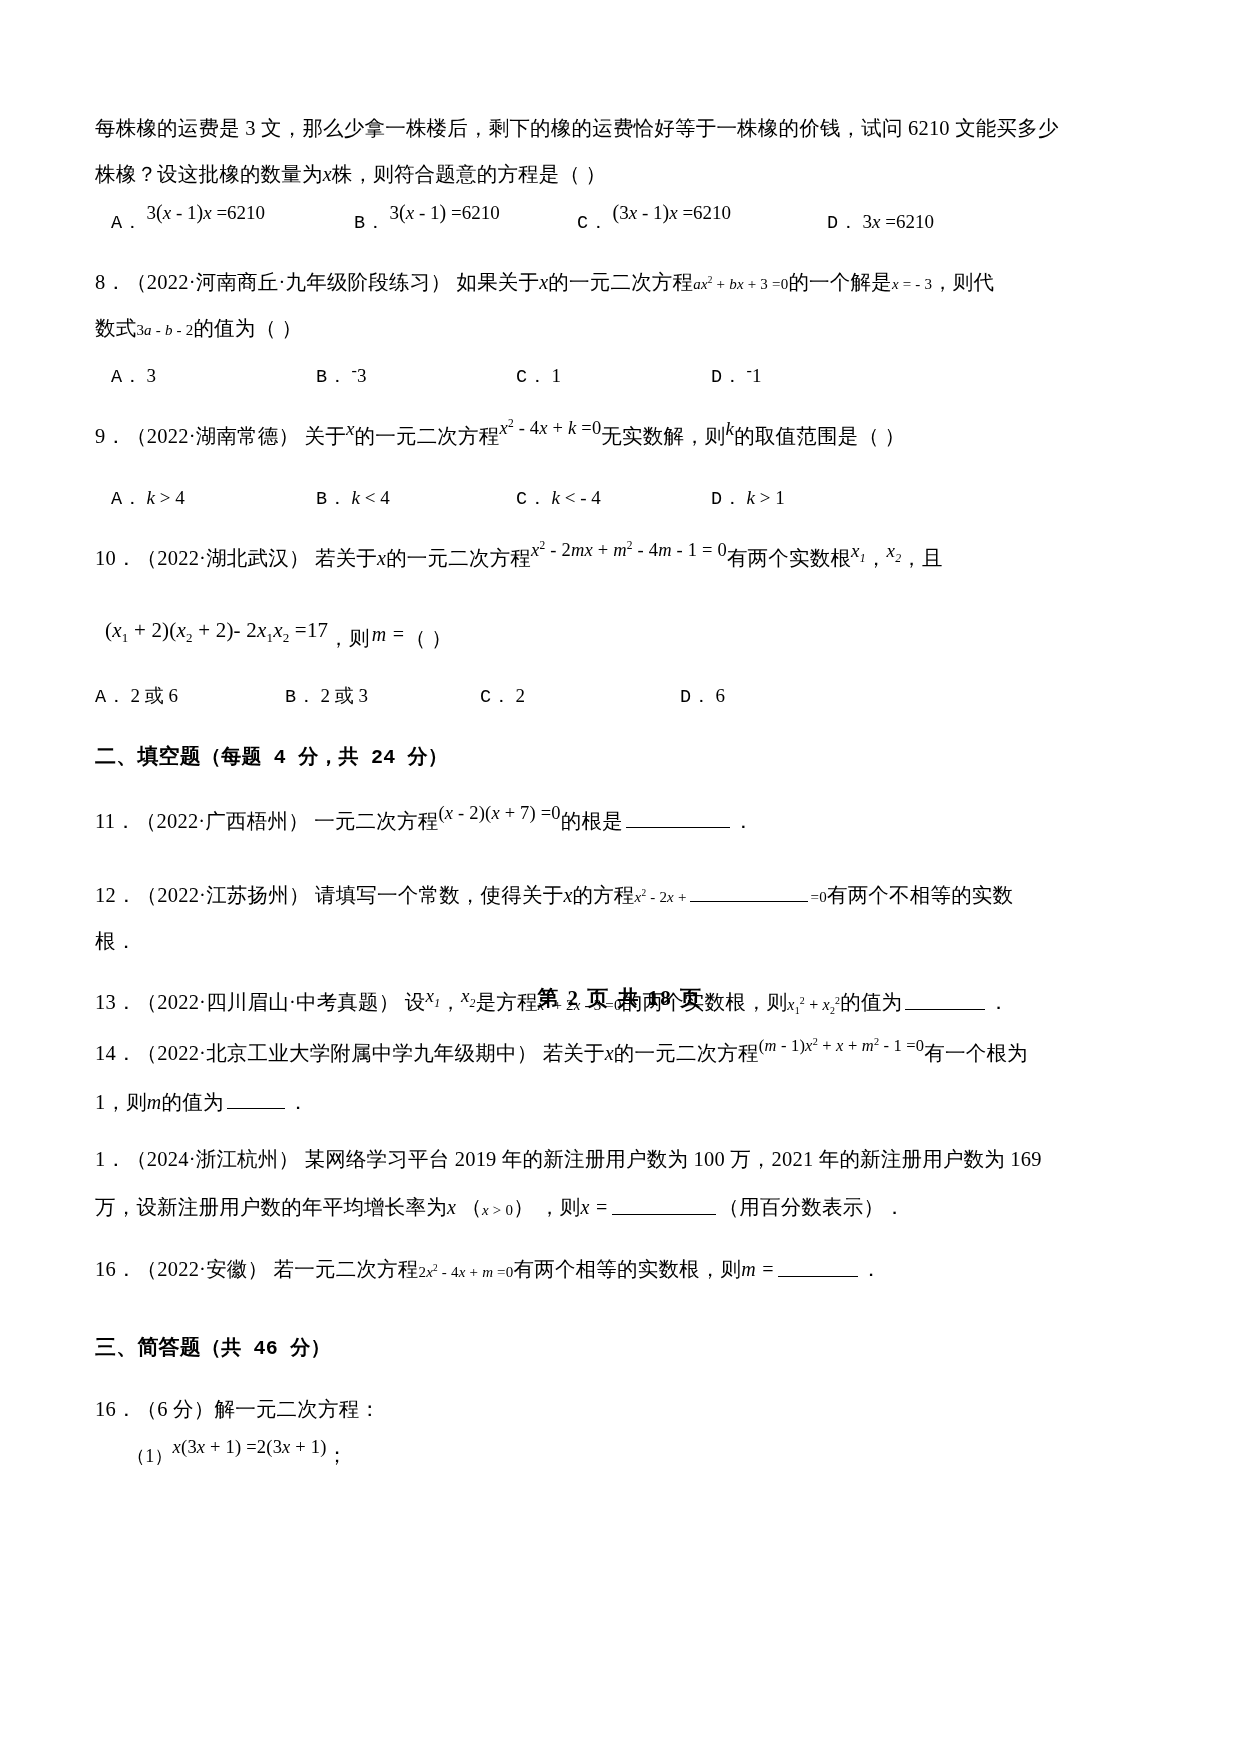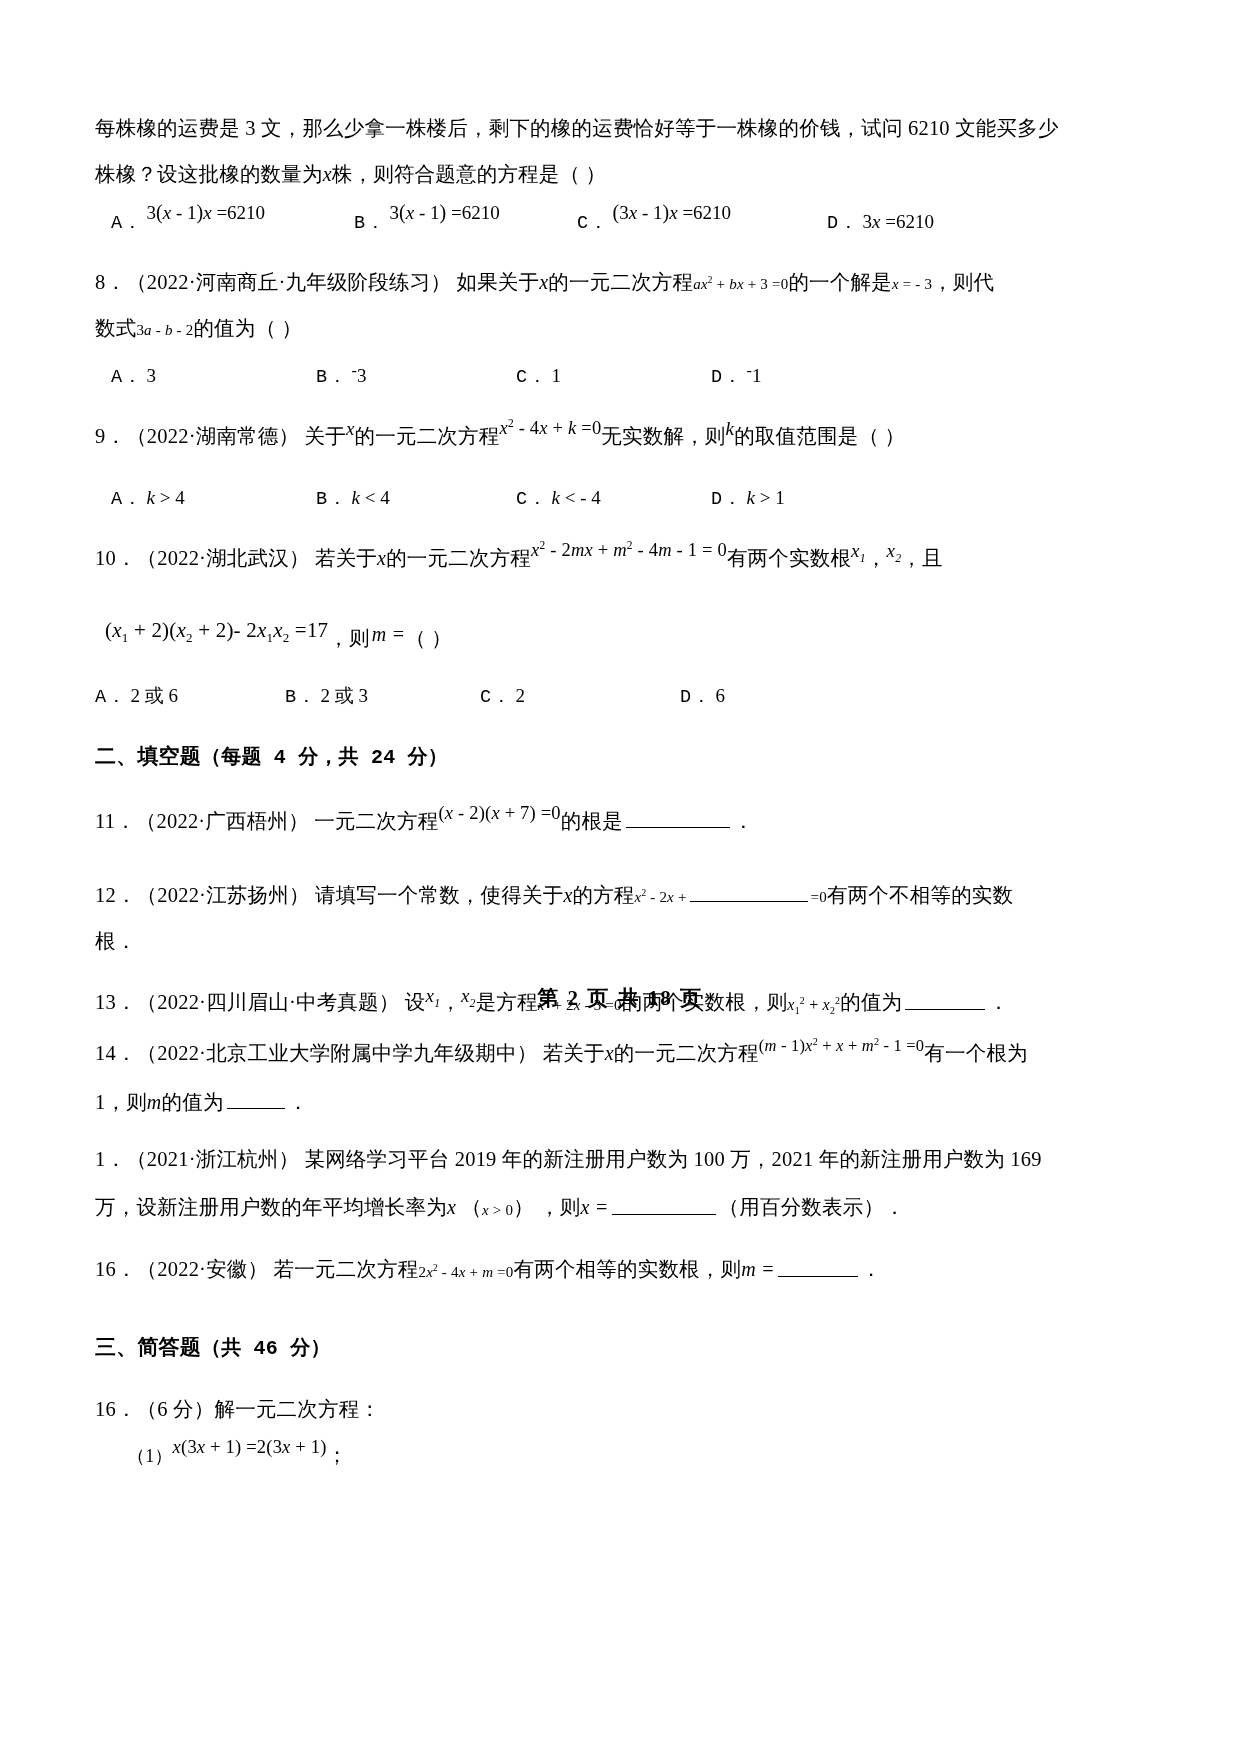--- a/index.html
+++ b/index.html
@@ -305,21 +305,21 @@
 
   <div class="line row">
     <span>14．</span><span>（2022·北京工业大学附属中学九年级期中）</span>
     <span>若关于</span><span class="mi">x</span><span>的一元二次方程</span><span class="eq" style="font-size:16.5px;">(<i>m</i> - 1)<i>x</i><sup class="pw">2</sup> + <i>x</i> + <i>m</i><sup class="pw">2</sup> - 1 =0</span><span>有一个根为</span>
   </div>
   <div class="line" style="margin-bottom:36px;">
     <span>1，则</span><span class="mi">m</span><span>的值为</span><span class="blank blank-s"></span><span>．</span>
   </div>
 
   <div class="line row">
-    <span>1．</span><span>（2021·浙江杭州）</span>
+    <span>1．</span><span>（2024·浙江杭州）</span>
     <span>某网络学习平台 2019 年的新注册用户数为 100 万，2021 年的新注册用户数为 169</span>
   </div>
   <div class="line" style="margin-bottom:38px;">
     <span>万，设新注册用户数的年平均增长率为</span><span class="mi">x</span>
     <span>（</span><span class="eq-flat"><i>x</i> &gt; 0</span><span>）</span>
     <span>，则</span><span class="mi">x =</span><span class="blank blank-l"></span><span>（用百分数表示）．</span>
   </div>
 
   <div class="line" style="margin-bottom:58px;">
     <span>16．</span><span>（2022·安徽）</span>

